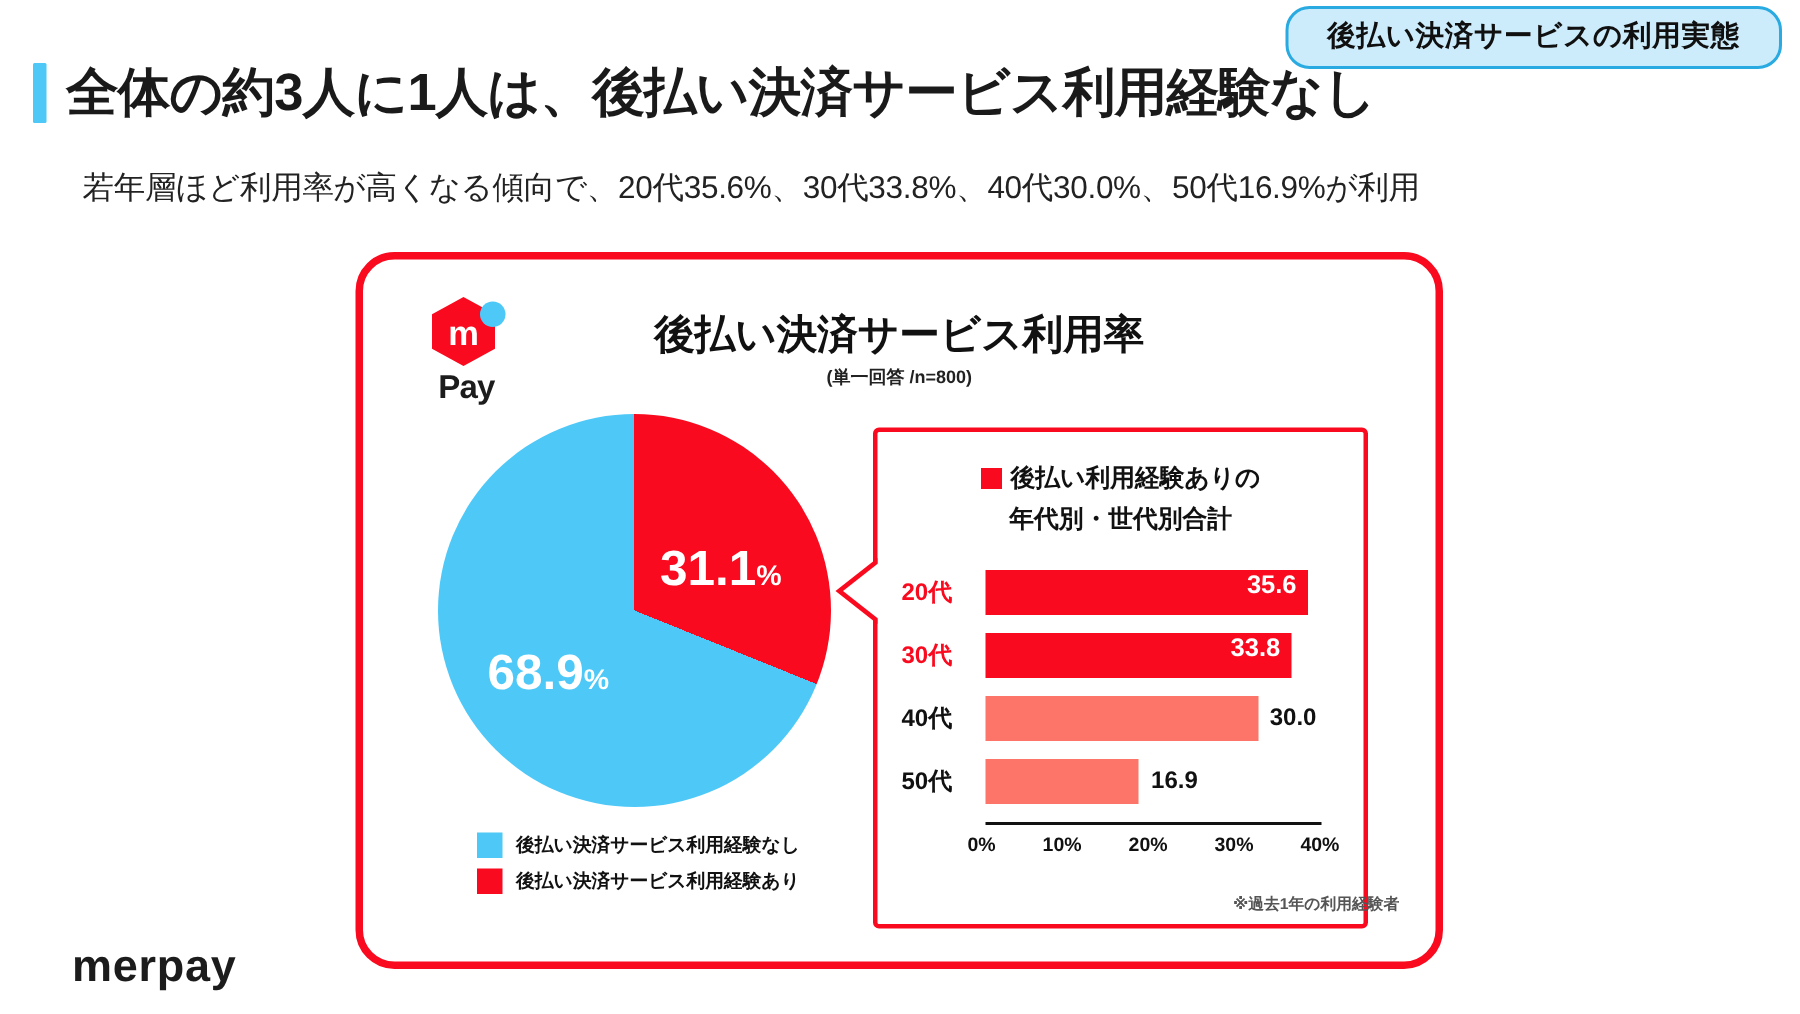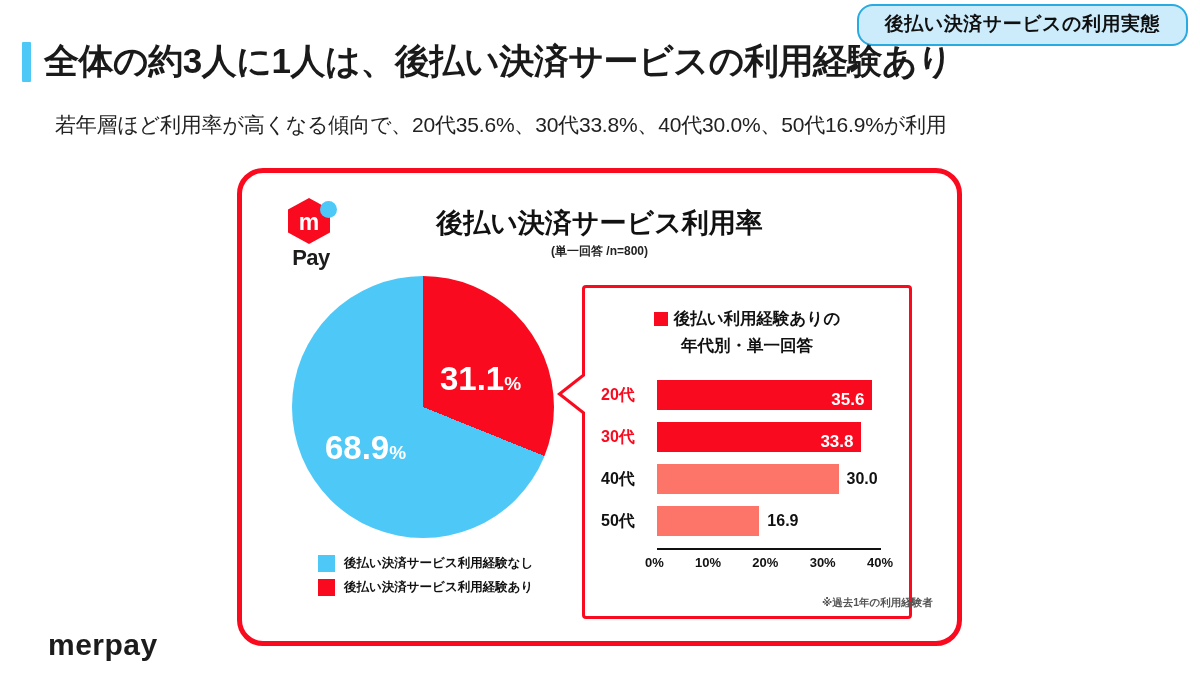--- a/index.html
+++ b/index.html
@@ -128,21 +128,21 @@
   .bars { position: absolute; left: 16px; top: 92px; width: 298px; }
   .bar-row { display: flex; align-items: center; height: 30px; margin-bottom: 12px; }
   .bar-cat {
     width: 56px; text-align: right; padding-right: 25px;
     font-size: 16px; font-weight: 800; white-space: nowrap;
   }
   .cat-hi { color: #f90a1e; }
   .cat-lo { color: #111; }
   .bar-track { position: relative; height: 30px; flex: 1; }
   .bar {
-    height: 30px; display: flex; align-items: flex-end; justify-content: flex-end;
+    height: 30px; display: flex; align-items: flex-start; justify-content: flex-end;
   }
   .bar-strong { background: #f90a1e; }
   .bar-soft { background: #fd7469; }
   .val-in { color: #fff; font-size: 17px; font-weight: 800; padding-right: 8px; }
   .val-out {
     position: absolute; top: 50%; transform: translateY(-50%);
     color: #111; font-size: 16px; font-weight: 800; padding-left: 8px;
   }
   .axis-line {
     margin-left: 56px; height: 2px; background: #111; width: 224px;
@@ -167,21 +167,21 @@
 </style>
 </head>
 <body>
 
 <div class="page">
 
   <div class="banner">後払い決済サービスの利用実態</div>
 
   <div class="headline-row">
     <div class="accent-bar"></div>
-    <div class="headline">全体の約3人に1人は、後払い決済サービスの利用経験あり</div>
+    <div class="headline">全体の約3人に1人は、後払い決済サービス利用経験なし</div>
   </div>
 
   <div class="subhead">若年層ほど利用率が高くなる傾向で、20代35.6%、30代33.8%、40代30.0%、50代16.9%が利用</div>
 
   <div class="card">
 
     <div class="pay-logo">
       <div class="hexwrap">
         <div class="hex">
           <span class="hex-m">m</span>
@@ -217,21 +217,21 @@
 
     <div class="callout">
       <div class="notch-outer"></div>
       <div class="notch-inner"></div>
 
       <div class="callout-title">
         <div class="ct-line1">
           <span class="ct-sq"></span>
           <span>後払い利用経験ありの</span>
         </div>
-        <div class="ct-line2">年代別・単一回答</div>
+        <div class="ct-line2">年代別・世代別合計</div>
       </div>
 
       <div class="bars">
 
         <div class="bar-row">
           <div class="bar-cat cat-hi">20代</div>
           <div class="bar-track">
             <div class="bar bar-strong" style="width:89%">
               <span class="val-in">35.6</span>
             </div>

